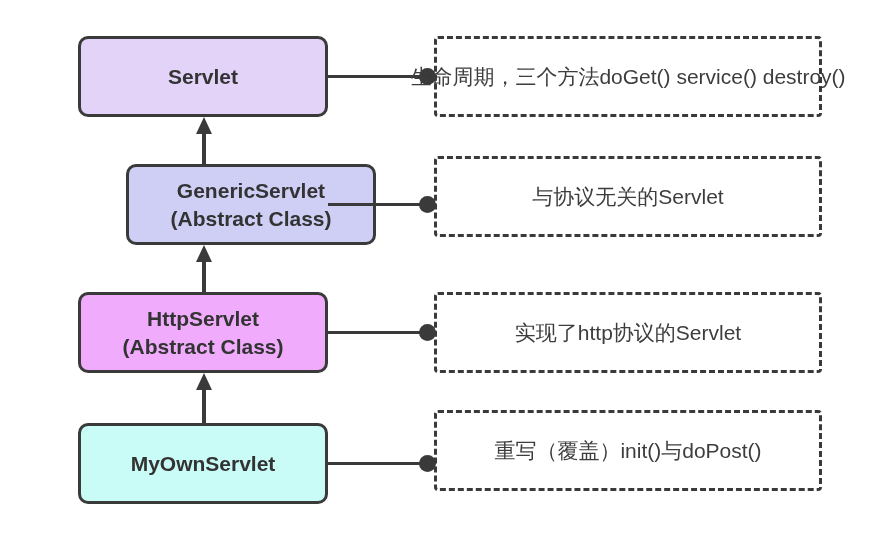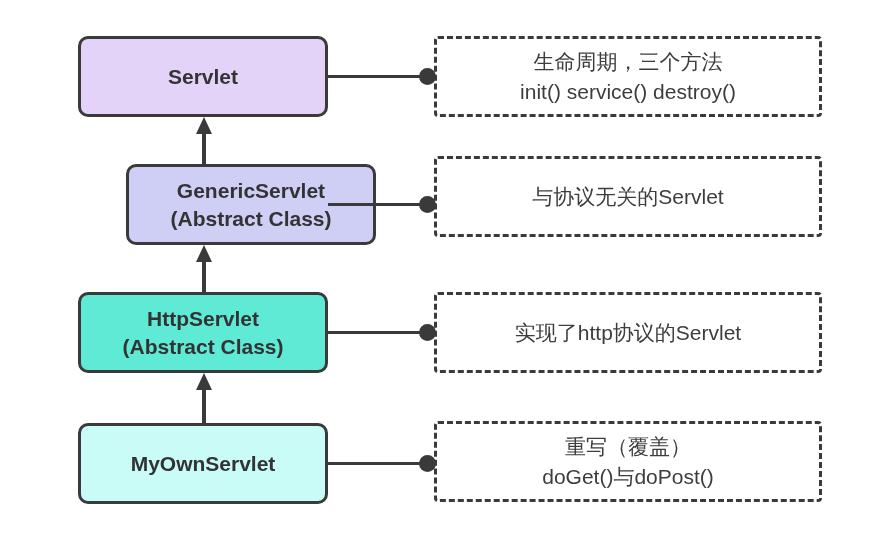--- a/index.html
+++ b/index.html
@@ -82,21 +82,20 @@
   
   .note {
     position: absolute;
     left: 434px;
     width: 388px;
     height: 81px;
     box-sizing: border-box;
     border: 3px dashed #3a3a3a;
     border-radius: 4px;
     display: flex;
-    flex-direction: column;
     align-items: center;
     justify-content: center;
     text-align: right;
   }
   .note-line {
     font-size: 21px;
     color: #3d3d3d;
     line-height: 30px;
     white-space: nowrap;
   }
@@ -106,21 +105,21 @@
 
 <div class="canvas">
 
   <div class="node" style="top: 36px; background-color: rgb(227, 211, 249);">
     <div class="node-title">Servlet</div>
   </div>
   <div class="connector-line" style="top:75px"></div>
   <div class="connector-dot" style="top:68px"></div>
   <div class="note" style="top:36px">
     <div class="note-line">生命周期，三个方法</div>
-    <div class="note-line">init() service() destroy()</div>
+    <div class="note-line">doGet() service() destroy()</div>
   </div>
 
   <div class="arrow" style="top:117px;height:47px">
     <div class="arrow-head"></div>
     <div class="arrow-stem"></div>
   </div>
 
   <div class="node" style="top: 164px; background-color: rgb(207, 207, 246); margin-left: 48px;">
     <div class="node-title">GenericServlet</div>
     <div class="node-subtitle">(Abstract Class)</div>
@@ -129,38 +128,38 @@
   <div class="connector-dot" style="top:196px"></div>
   <div class="note" style="top:156px">
     <div class="note-line">与协议无关的Servlet</div>
   </div>
 
   <div class="arrow" style="top:245px;height:47px">
     <div class="arrow-head"></div>
     <div class="arrow-stem"></div>
   </div>
 
-  <div class="node" style="top: 292px; background-color: #5eead4;">
+  <div class="node" style="top: 292px; background-color: #f0abfc;">
     <div class="node-title">HttpServlet</div>
     <div class="node-subtitle">(Abstract Class)</div>
   </div>
   <div class="connector-line" style="top:331px"></div>
   <div class="connector-dot" style="top:324px"></div>
   <div class="note" style="top:292px">
     <div class="note-line">实现了http协议的Servlet</div>
   </div>
 
   <div class="arrow" style="top:373px;height:50px">
     <div class="arrow-head"></div>
     <div class="arrow-stem"></div>
   </div>
 
   <div class="node" style="top: 423px; background-color: rgb(201, 251, 247); text-align: right;">
     <div class="node-title">MyOwnServlet</div>
   </div>
   <div class="connector-line" style="top:462px"></div>
   <div class="connector-dot" style="top:455px"></div>
-  <div class="note" style="top:421px">
+  <div class="note" style="top:410px">
     <div class="note-line">重写（覆盖）</div>
-    <div class="note-line">doGet()与doPost()</div>
+    <div class="note-line">init()与doPost()</div>
   </div>
 
 </div>
 
 </body></html>

